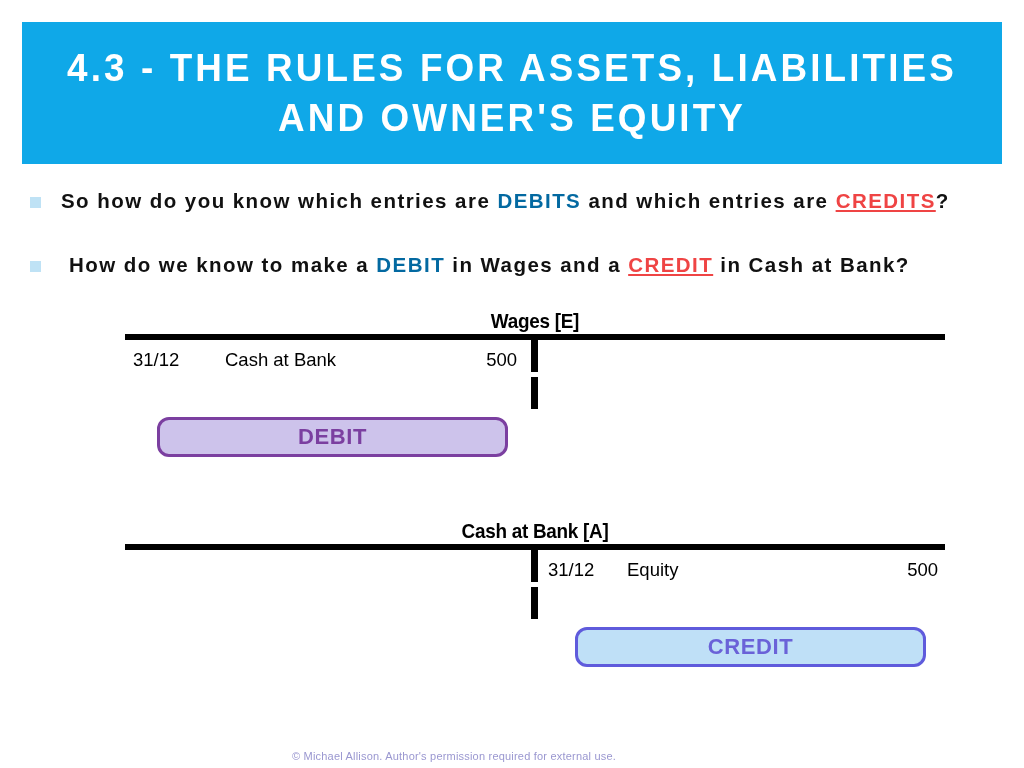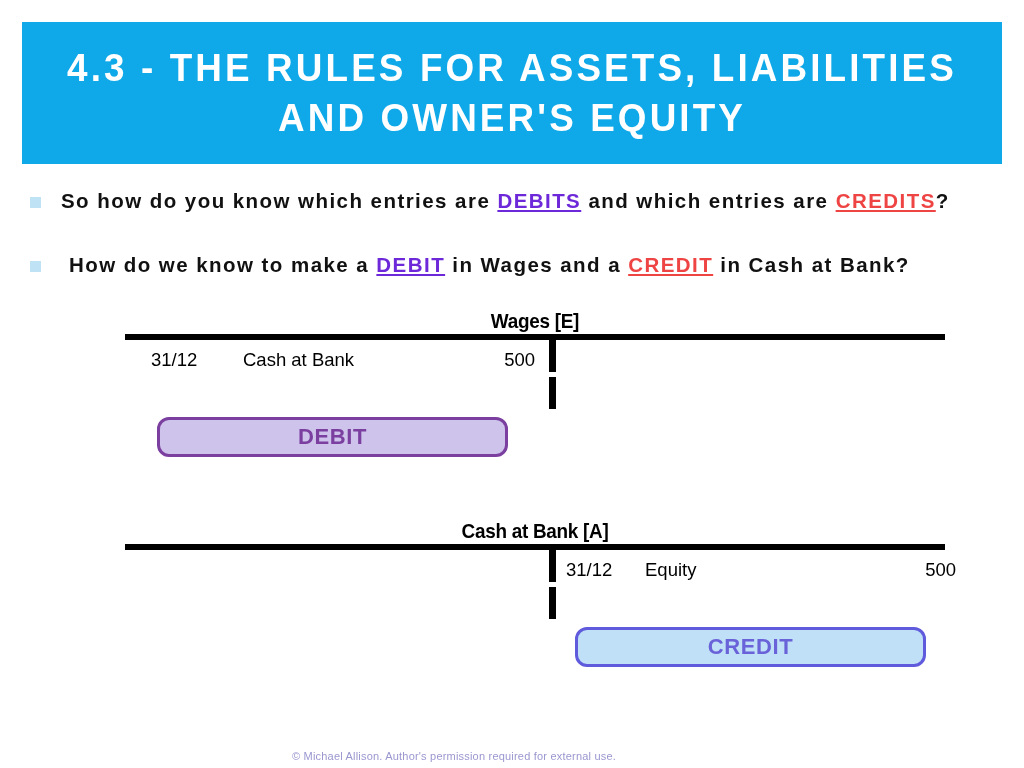--- a/index.html
+++ b/index.html
@@ -61,22 +61,21 @@
   .bullet-text {
     margin-left: 20px;
     font-size: 20.5px;
     font-weight: bold;
     color: #111111;
     letter-spacing: 1.45px;
     line-height: 1.25;
     white-space: nowrap;
   }
   .kw-debit {
-    color: #6d28d9;
-    text-decoration: underline;
+    color: #0369a1;
     text-underline-offset: 2px;
   }
   .kw-credit {
     color: #ef4444;
     text-decoration: underline;
     text-underline-offset: 2px;
   }
 
   
   .taccount {
@@ -99,21 +98,20 @@
     line-height: 26px;
   }
   .ta-hline {
     height: 6px;
     background: #000000;
     width: 820px;
   }
   .ta-body {
     position: relative;
     height: 82px;
-    margin-left: 18px;
   }
   .ta-vline {
     position: absolute;
     left: 406px;
     top: 0;
     width: 7px;
     height: 32px;
     background: #000000;
   }
   .ta-vline2 {

